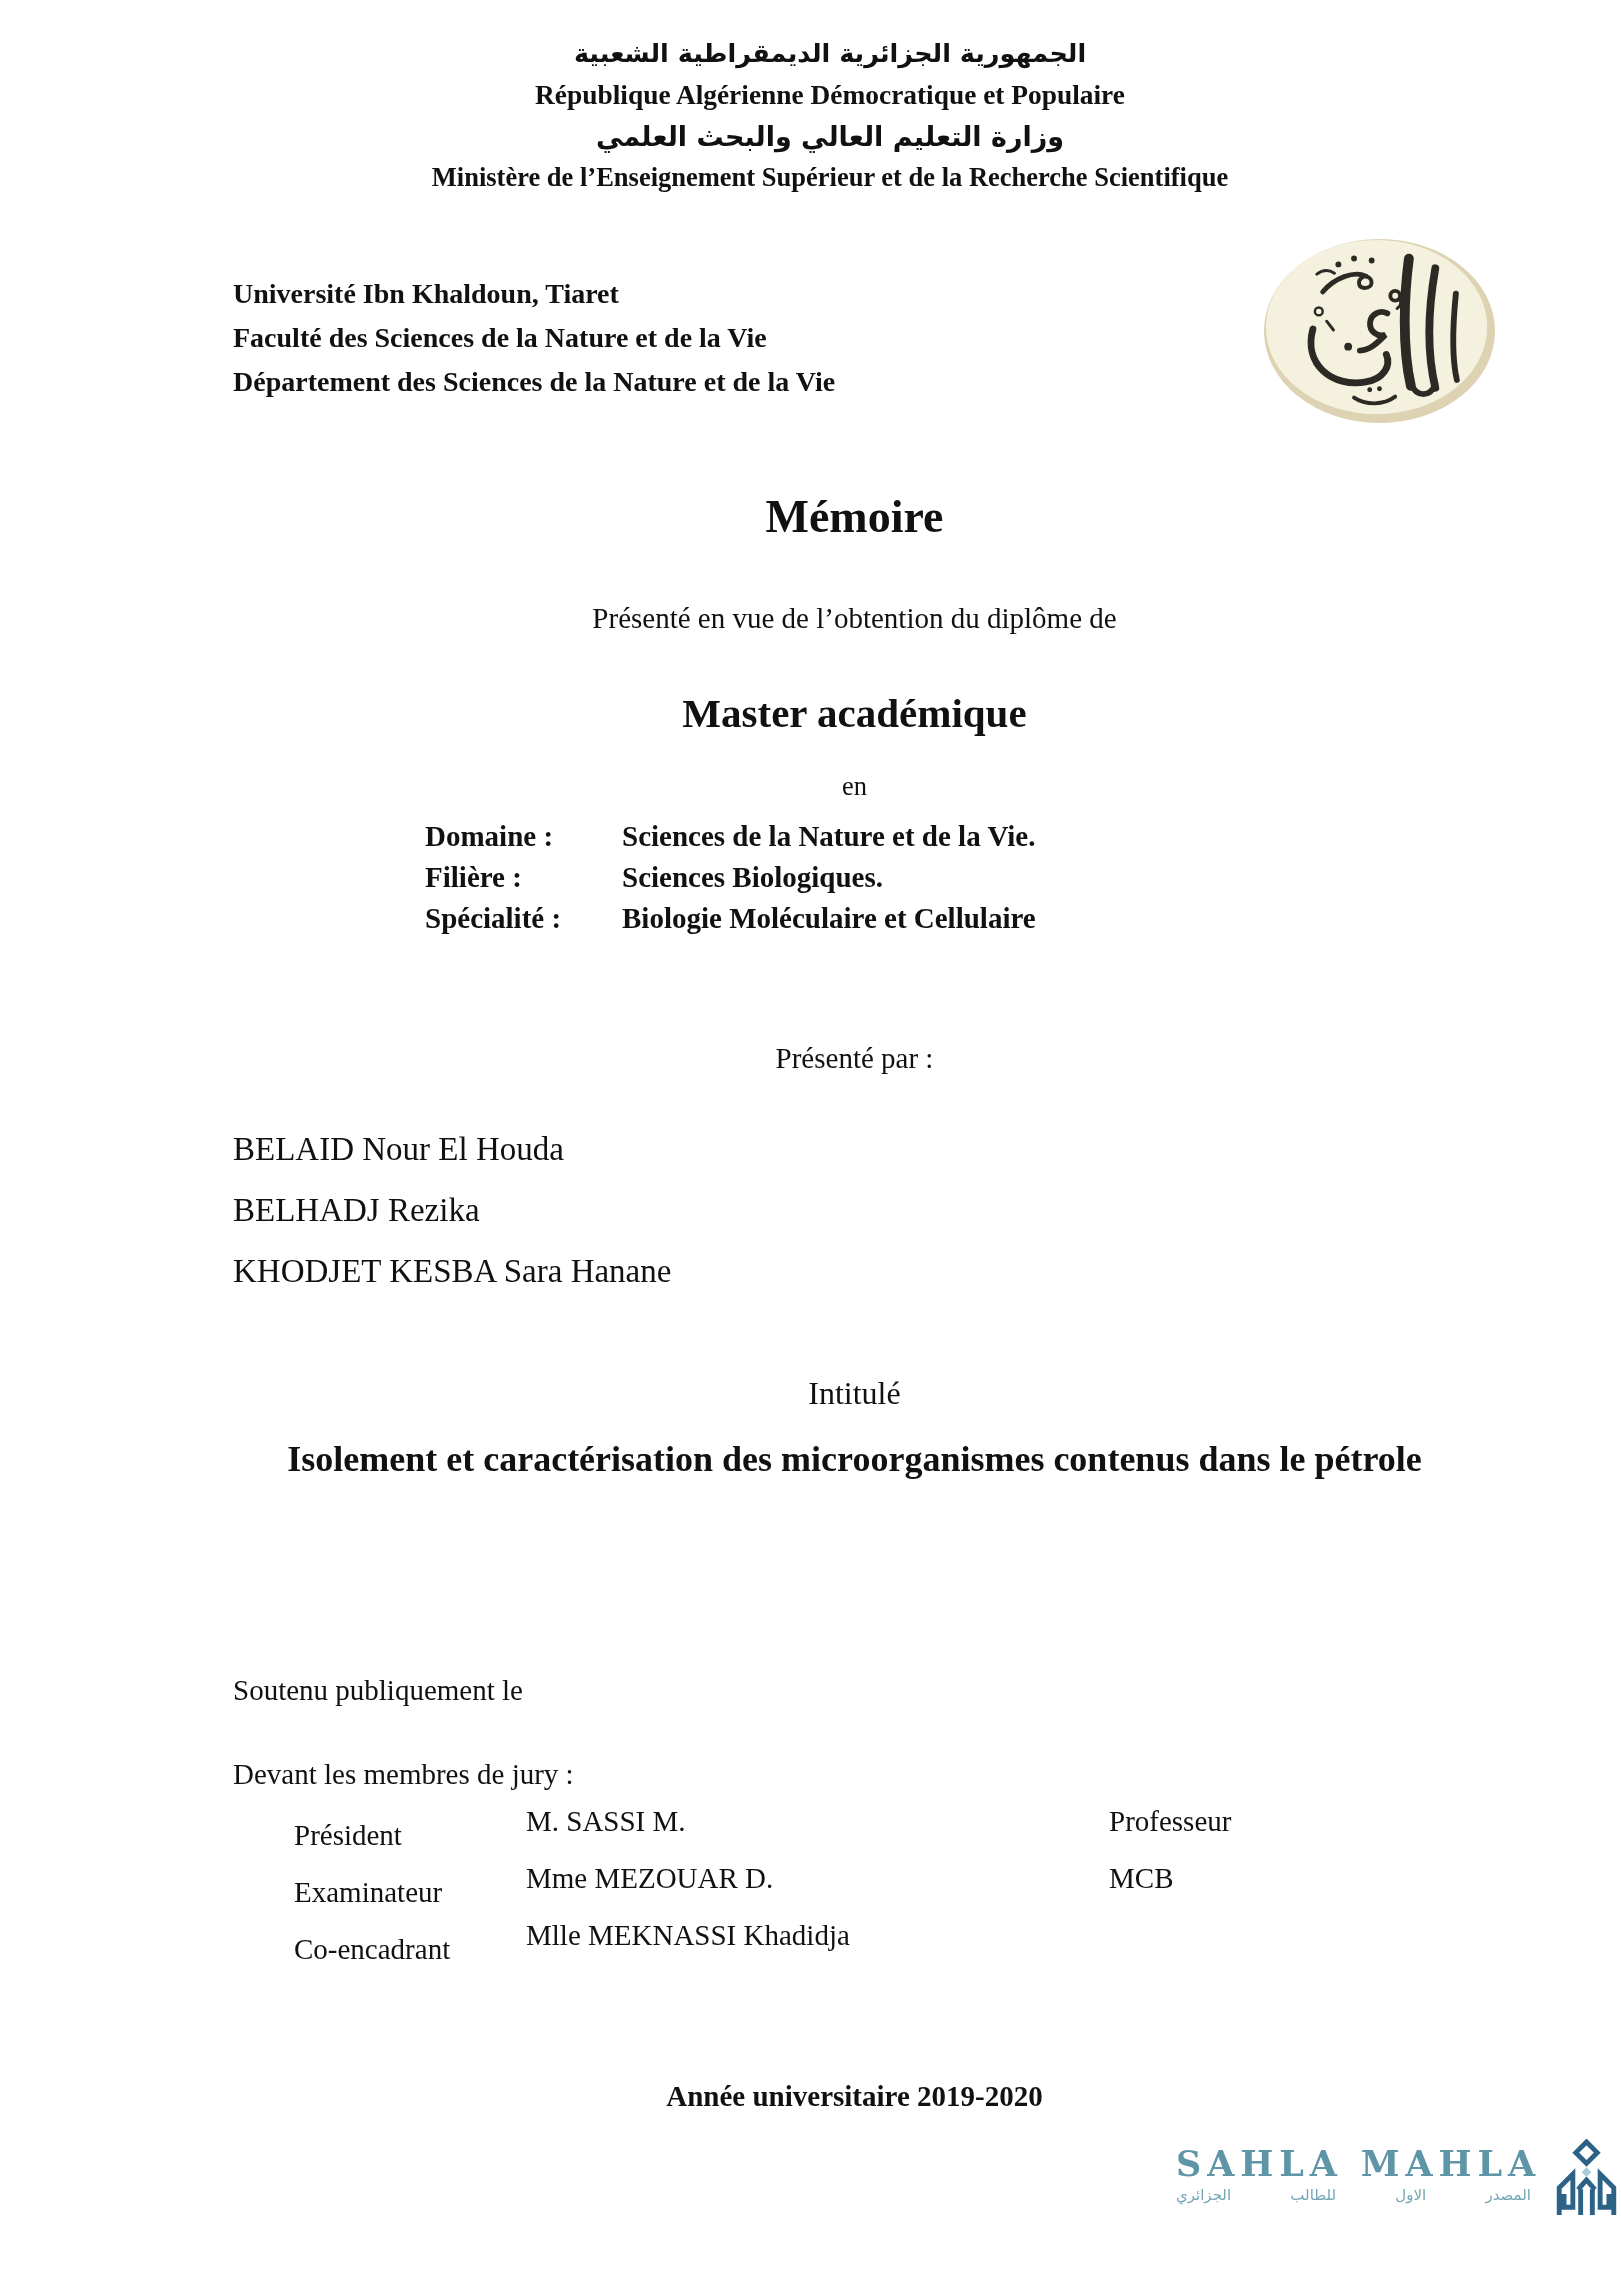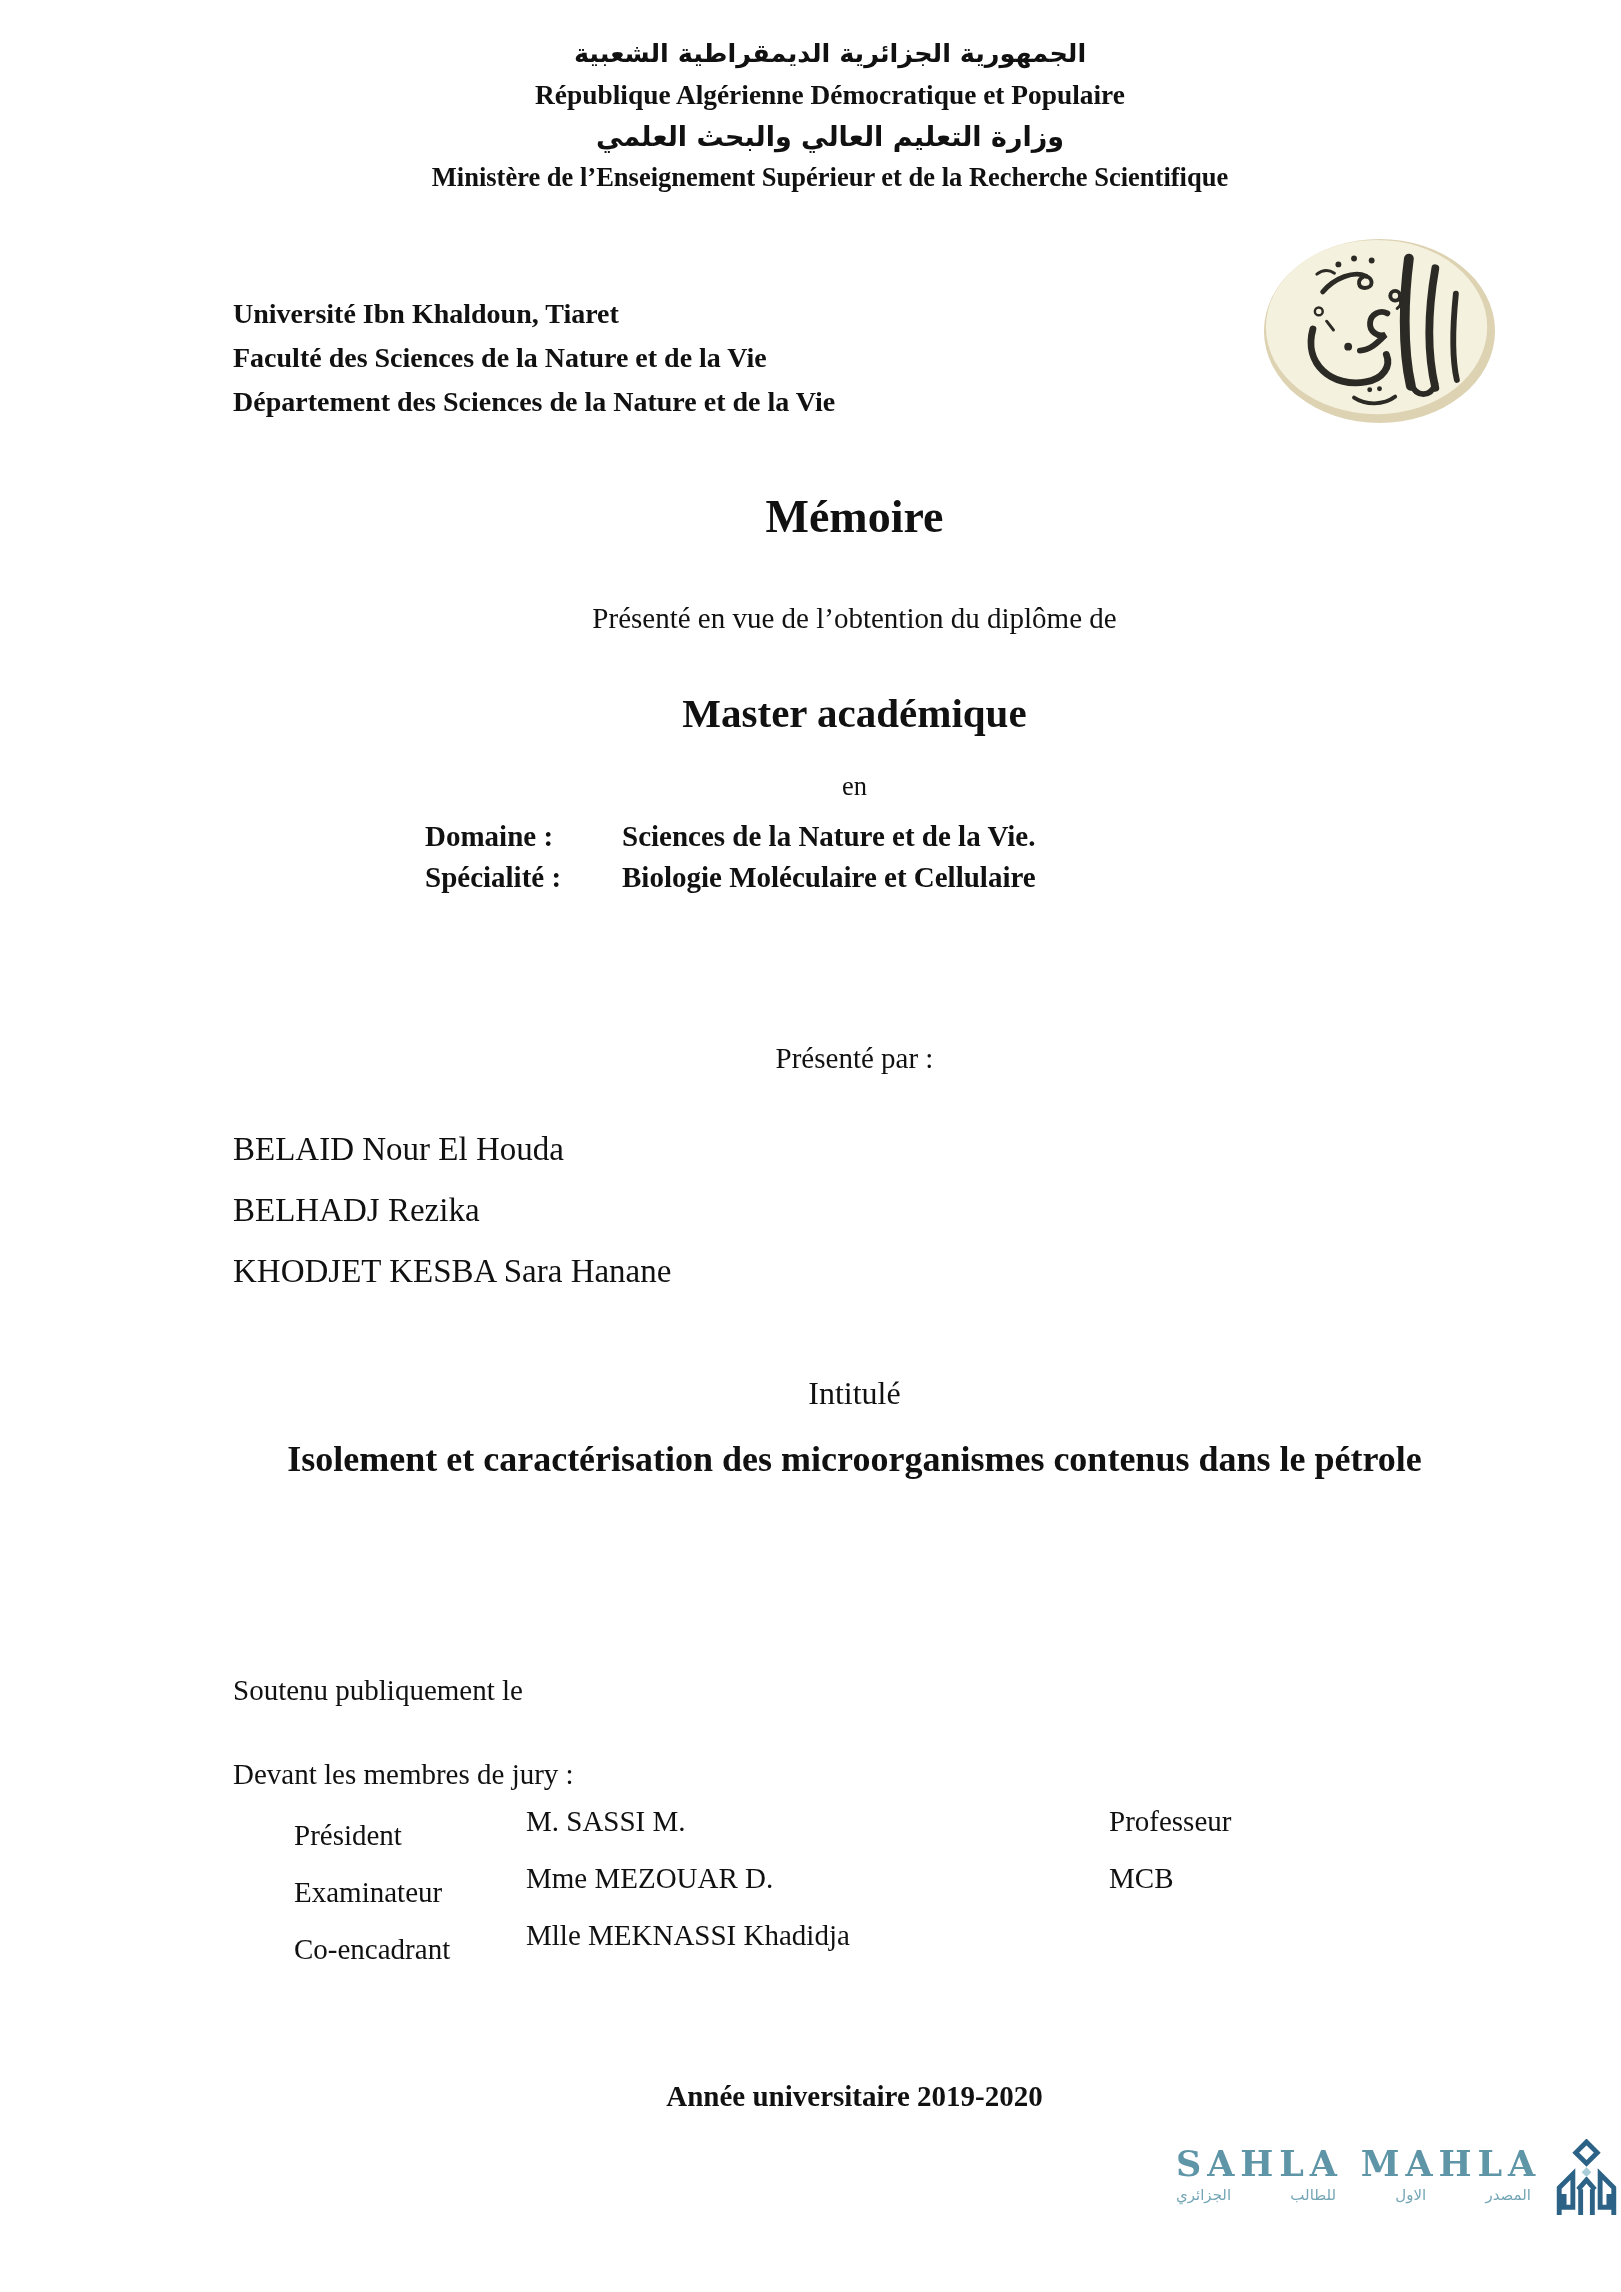--- a/index.html
+++ b/index.html
@@ -17,21 +17,21 @@
   .arabic { font-family:"DejaVu Sans", sans-serif; direction:rtl; }
 
   
   #header { top:33px; left:39px; right:0; text-align:center; font-weight:bold; }
   #header .ar1 { font-size:25.5px; line-height:41px; }
   #header .fr1 { font-size:27.4px; line-height:43px; }
   #header .ar2 { font-size:27px; line-height:39px; }
   #header .fr2 { font-size:26.5px; line-height:43px; }
 
   
-  #institution { left:233px; top:292px; font-weight:bold; font-size:28px; line-height:44px; }
+  #institution { left:233px; top:272px; font-weight:bold; font-size:28px; line-height:44px; }
 
   
   #seal { left:1262px; top:237px; width:235px; height:188px; }
 
   
   #doc-type   { top:490px; font-size:46px; }
   #presented-line { top:602px; font-size:29px; }
   #degree     { top:689px; font-size:41px; }
   #in-word    { top:771px; font-size:26.5px; }
 
@@ -123,20 +123,24 @@
 <div id="presented-line" class="abs centered">Présenté en vue de l’obtention du diplôme de</div>
 <div id="degree" class="abs centered bold">Master académique</div>
 <div id="in-word" class="abs centered">en</div>
 
 <div id="program" class="abs">
   <div class="row">
     <span class="lbl">Domaine :</span>
     <span class="val">Sciences de la Nature et de la Vie.</span>
   </div>
   <div class="row">
+    <span class="lbl">Filière :</span>
+    <span class="val">Sciences Biologiques.</span>
+  </div>
+  <div class="row">
     <span class="lbl">Spécialité :</span>
     <span class="val">Biologie Moléculaire et Cellulaire</span>
   </div>
 </div>
 
 <div id="presented-by" class="abs centered">Présenté par :</div>
 <div id="authors" class="abs">
   <div>BELAID Nour El Houda</div>
   <div>BELHADJ Rezika</div>
   <div>KHODJET KESBA Sara Hanane</div>

